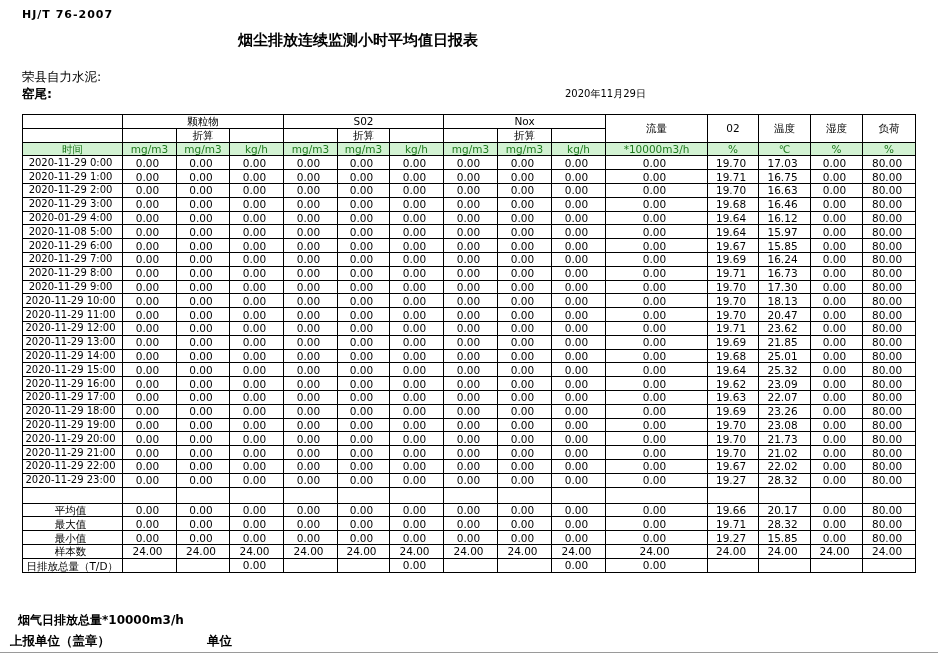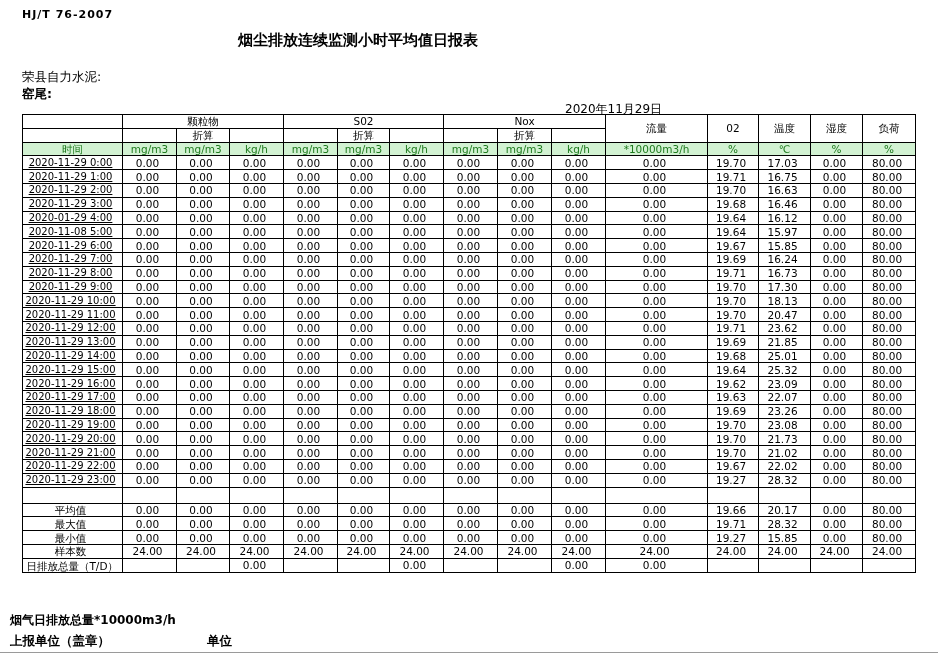--- a/index.html
+++ b/index.html
@@ -6,44 +6,44 @@
   html,body { margin:0; padding:0; background:#ffffff; }
   body {
     width:938px; height:658px; position:relative; overflow:hidden;
     font-family:"DejaVu Sans","Liberation Sans",sans-serif; color:#000;
   }
   .abs { position:absolute; }
   .std-code   { left:22px;  top:8px;  font-size:11px;  font-weight:bold; letter-spacing:1px; }
   .doc-title  { left:0;     top:31px; width:660px; text-align:center; font-size:15px; font-weight:bold;margin-left:28px; }
   .company    { left:22px;  top:69px; font-size:12.5px; font-weight:normal; }
   .station    { left:22px;  top:86px; font-size:12.5px; font-weight:bold; }
-  .rep-date   { left:565px; top:101px; font-size:12px; }
+  .rep-date   { left:565px; top:87px; font-size:10px; }
 
   table.report {
     position:absolute; left:22px; top:114px;
     border-collapse:collapse; table-layout:fixed; width:894px;
     font-size:10.5px;
   }
   table.report th, table.report td {
     border:1px solid #000; height:13.8px; line-height:12px;
     padding:0 5px 0 1px; overflow:hidden; white-space:nowrap;
     font-weight:normal; text-align:center;
   }
   table.report thead th { padding:0 1px; }
   .units-row th {
     background:#d2f2d2; color:#1e7a1e;margin-top:27px;
   }
-  td.c-time { text-align:center; font-size:10px; white-space:pre; padding-right:1px;text-decoration:underline; }
+  td.c-time { text-align:center; font-size:10px; white-space:pre; padding-right:1px; }
   td.c-num  { text-align:right; }
   td.sum-label { text-align:right; font-size:10.5px; }
   td.rel { position:relative; }
   td.rel .ovl { position:absolute; right:4px; top:1px; white-space:nowrap; }
   tr.blank-row td { height:16px; }
 
-  .flue-total  { left:10px;  top:612px; font-size:12px;   font-weight:bold;text-align:center; }
+  .flue-total  { left:18px;  top:612px; font-size:12px;   font-weight:bold;text-align:center; }
   .report-unit { left:10px;  top:633px; font-size:12.5px; font-weight:bold; }
   .unit-label  { left:207px; top:633px; font-size:12.5px; font-weight:bold; }
   .bottom-rule { left:0; top:652px; width:938px; border-top:1px solid #9a9a9a; height:0; }
 </style>
 </head>
 <body>
 
 <div class="abs std-code">HJ/T  76-2007</div>
 <div class="abs doc-title">烟尘排放连续监测小时平均值日报表</div>
 <div class="abs company">荣县自力水泥:</div>

